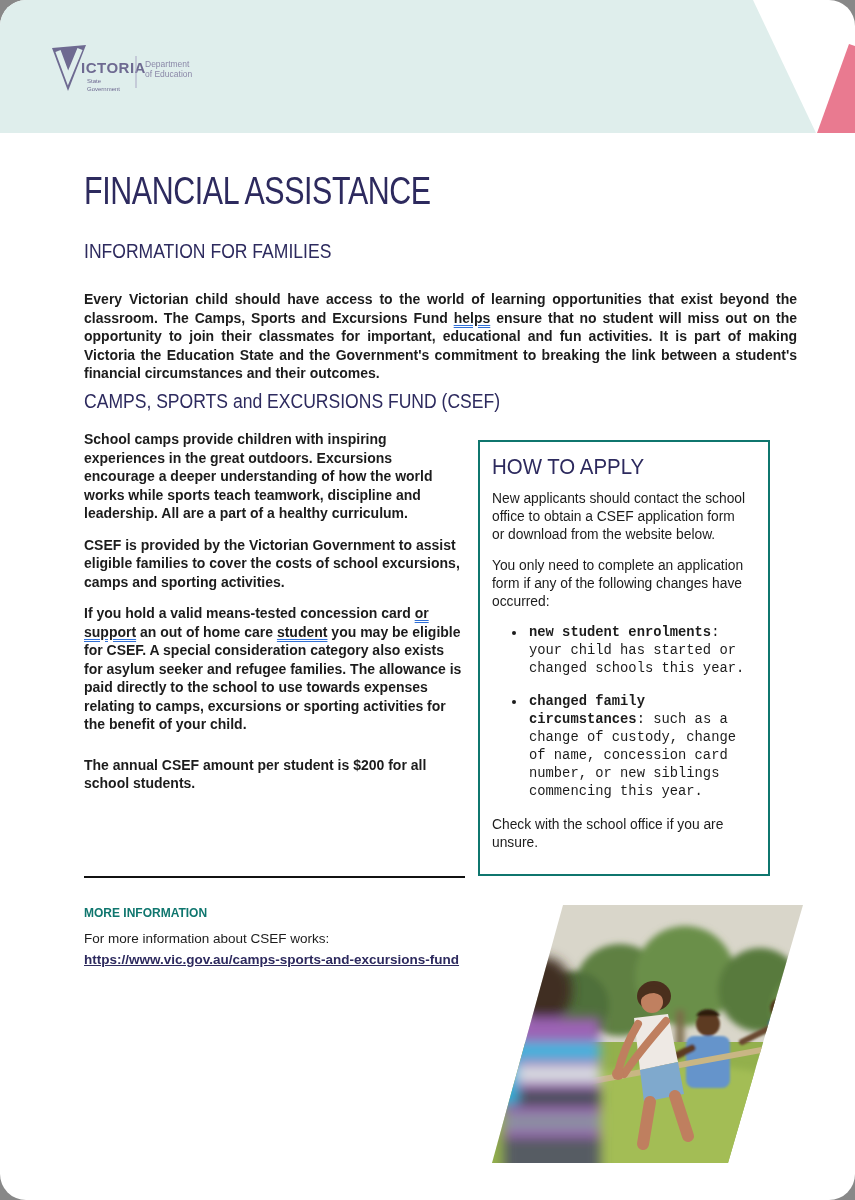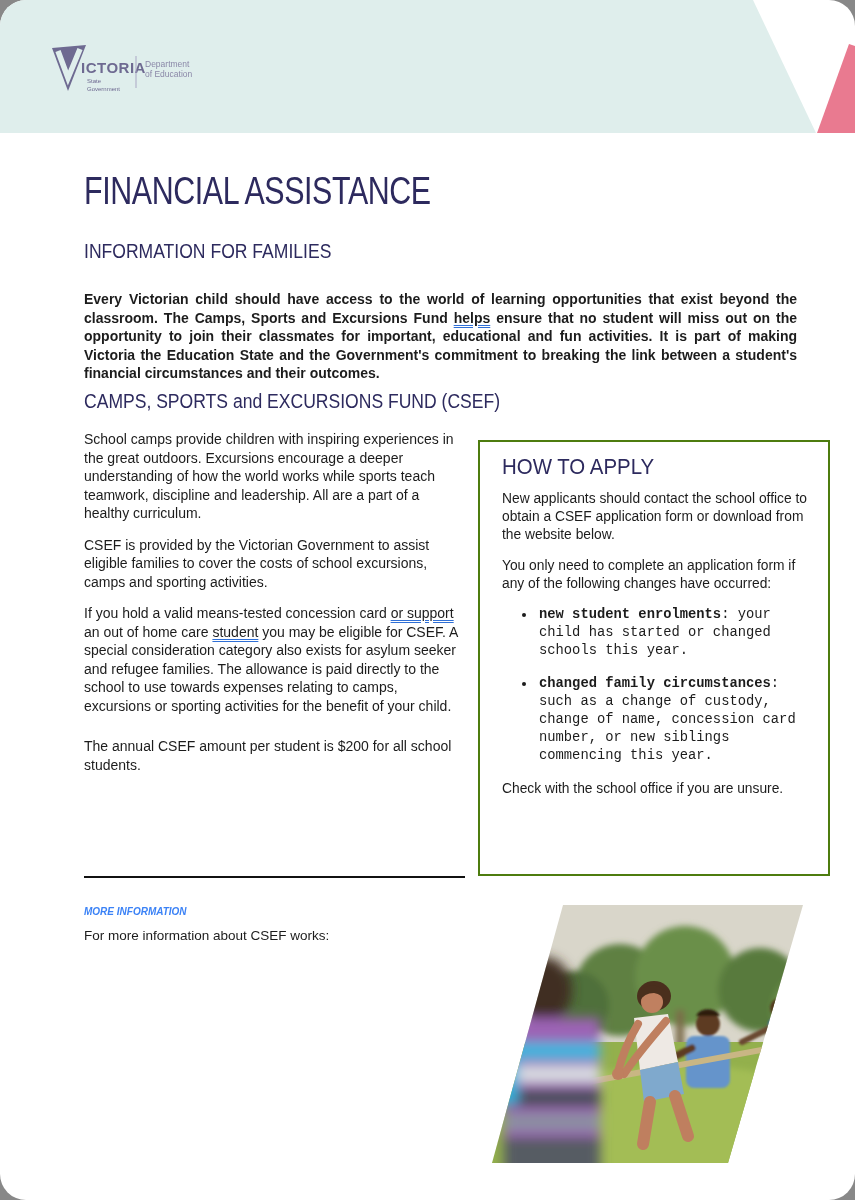--- a/index.html
+++ b/index.html
@@ -34,43 +34,43 @@
     text-decoration-line:underline;
     text-decoration-style:double;
     text-decoration-color:#2f6fd6;
     text-underline-offset:2px;
   }
   
   .left-col{
     position:absolute;left:84px;top:430px;width:381px;
     font-size:14px;line-height:18.5px;
   }
-  .left-col p{margin:0 0 13px 0;}
+  .left-col p{margin:0 0 13px 0;font-weight:bold;}
   .left-col p.annual{margin-top:22px;}
   .left-rule{
     position:absolute;left:84px;top:876px;width:381px;height:0;
     border-top:2px solid #111;
   }
   
   .apply-box{
-    position:absolute;left:478px;top:440px;width:352px;height:436px;
-    border:2px solid #4d7c0f;box-sizing:border-box;
-    padding:16px 18px 0 22px;font-size:13.8px;line-height:18px;
+    position:absolute;left:478px;top:440px;width:292px;height:436px;
+    border:2px solid #0f766e;box-sizing:border-box;
+    padding:16px 18px 0 12px;font-size:13.8px;line-height:18px;
   }
   .apply-heading{
     margin:0 0 14px 0;font-size:21.5px;font-weight:normal;color:#2d2a5e;
     transform:scaleX(0.95);transform-origin:left top;white-space:nowrap;
   }
   .apply-box p{margin:0 0 13px 0;}
   .apply-box ul{margin:2px 0 13px 0;padding:0 0 0 34px;}
   .apply-box li{margin:0 0 15px 0;padding-left:3px;font-family:Liberation Mono, monospace;}
   .apply-box li .lead{font-weight:bold;}
   
   .more-info{position:absolute;left:84px;top:906px;width:420px;}
-  .more-info h3{margin:0 0 10px 0;font-size:10px;color:#3b82f6;font-style:italic;}
+  .more-info h3{margin:0 0 10px 0;font-size:12px;color:#0f766e;}
   .more-info p{margin:0 0 2px 0;font-size:13.5px;line-height:18px;}
   .more-info a{
     display:inline-block;font-size:13.5px;font-weight:bold;color:#2d2a5e;
     text-decoration:underline;
   }
   
   .photo-wrap{
     position:absolute;left:480px;top:890px;width:340px;height:285px;
     clip-path:polygon(83px 15px, 323px 15px, 248px 273px, 12px 273px);
   }
@@ -120,20 +120,21 @@
     <ul>
       <li><span class="lead">new student enrolments</span><span>: your child has started or changed schools this year.</span></li>
       <li><span class="lead">changed family circumstances</span><span>: such as a change of custody, change of name, concession card number, or new siblings commencing this year.</span></li>
     </ul>
     <p>Check with the school office if you are unsure.</p>
   </div>
 
   <div class="more-info">
     <h3>MORE INFORMATION</h3>
     <p>For more information about CSEF works:</p>
+    <a href="#">https://www.vic.gov.au/camps-sports-and-excursions-fund</a>
   </div>
 
   <div class="photo-wrap" aria-label="Children playing tug of war on a grassy field">
     <svg width="340" height="285" viewBox="0 0 340 285">
       <defs>
         <filter id="blur6" x="-30%" y="-30%" width="160%" height="160%">
             <feGaussianBlur stdDeviation="6"></feGaussianBlur>
           </filter>
         <filter id="blur3" x="-30%" y="-30%" width="160%" height="160%">
             <feGaussianBlur stdDeviation="3"></feGaussianBlur>

